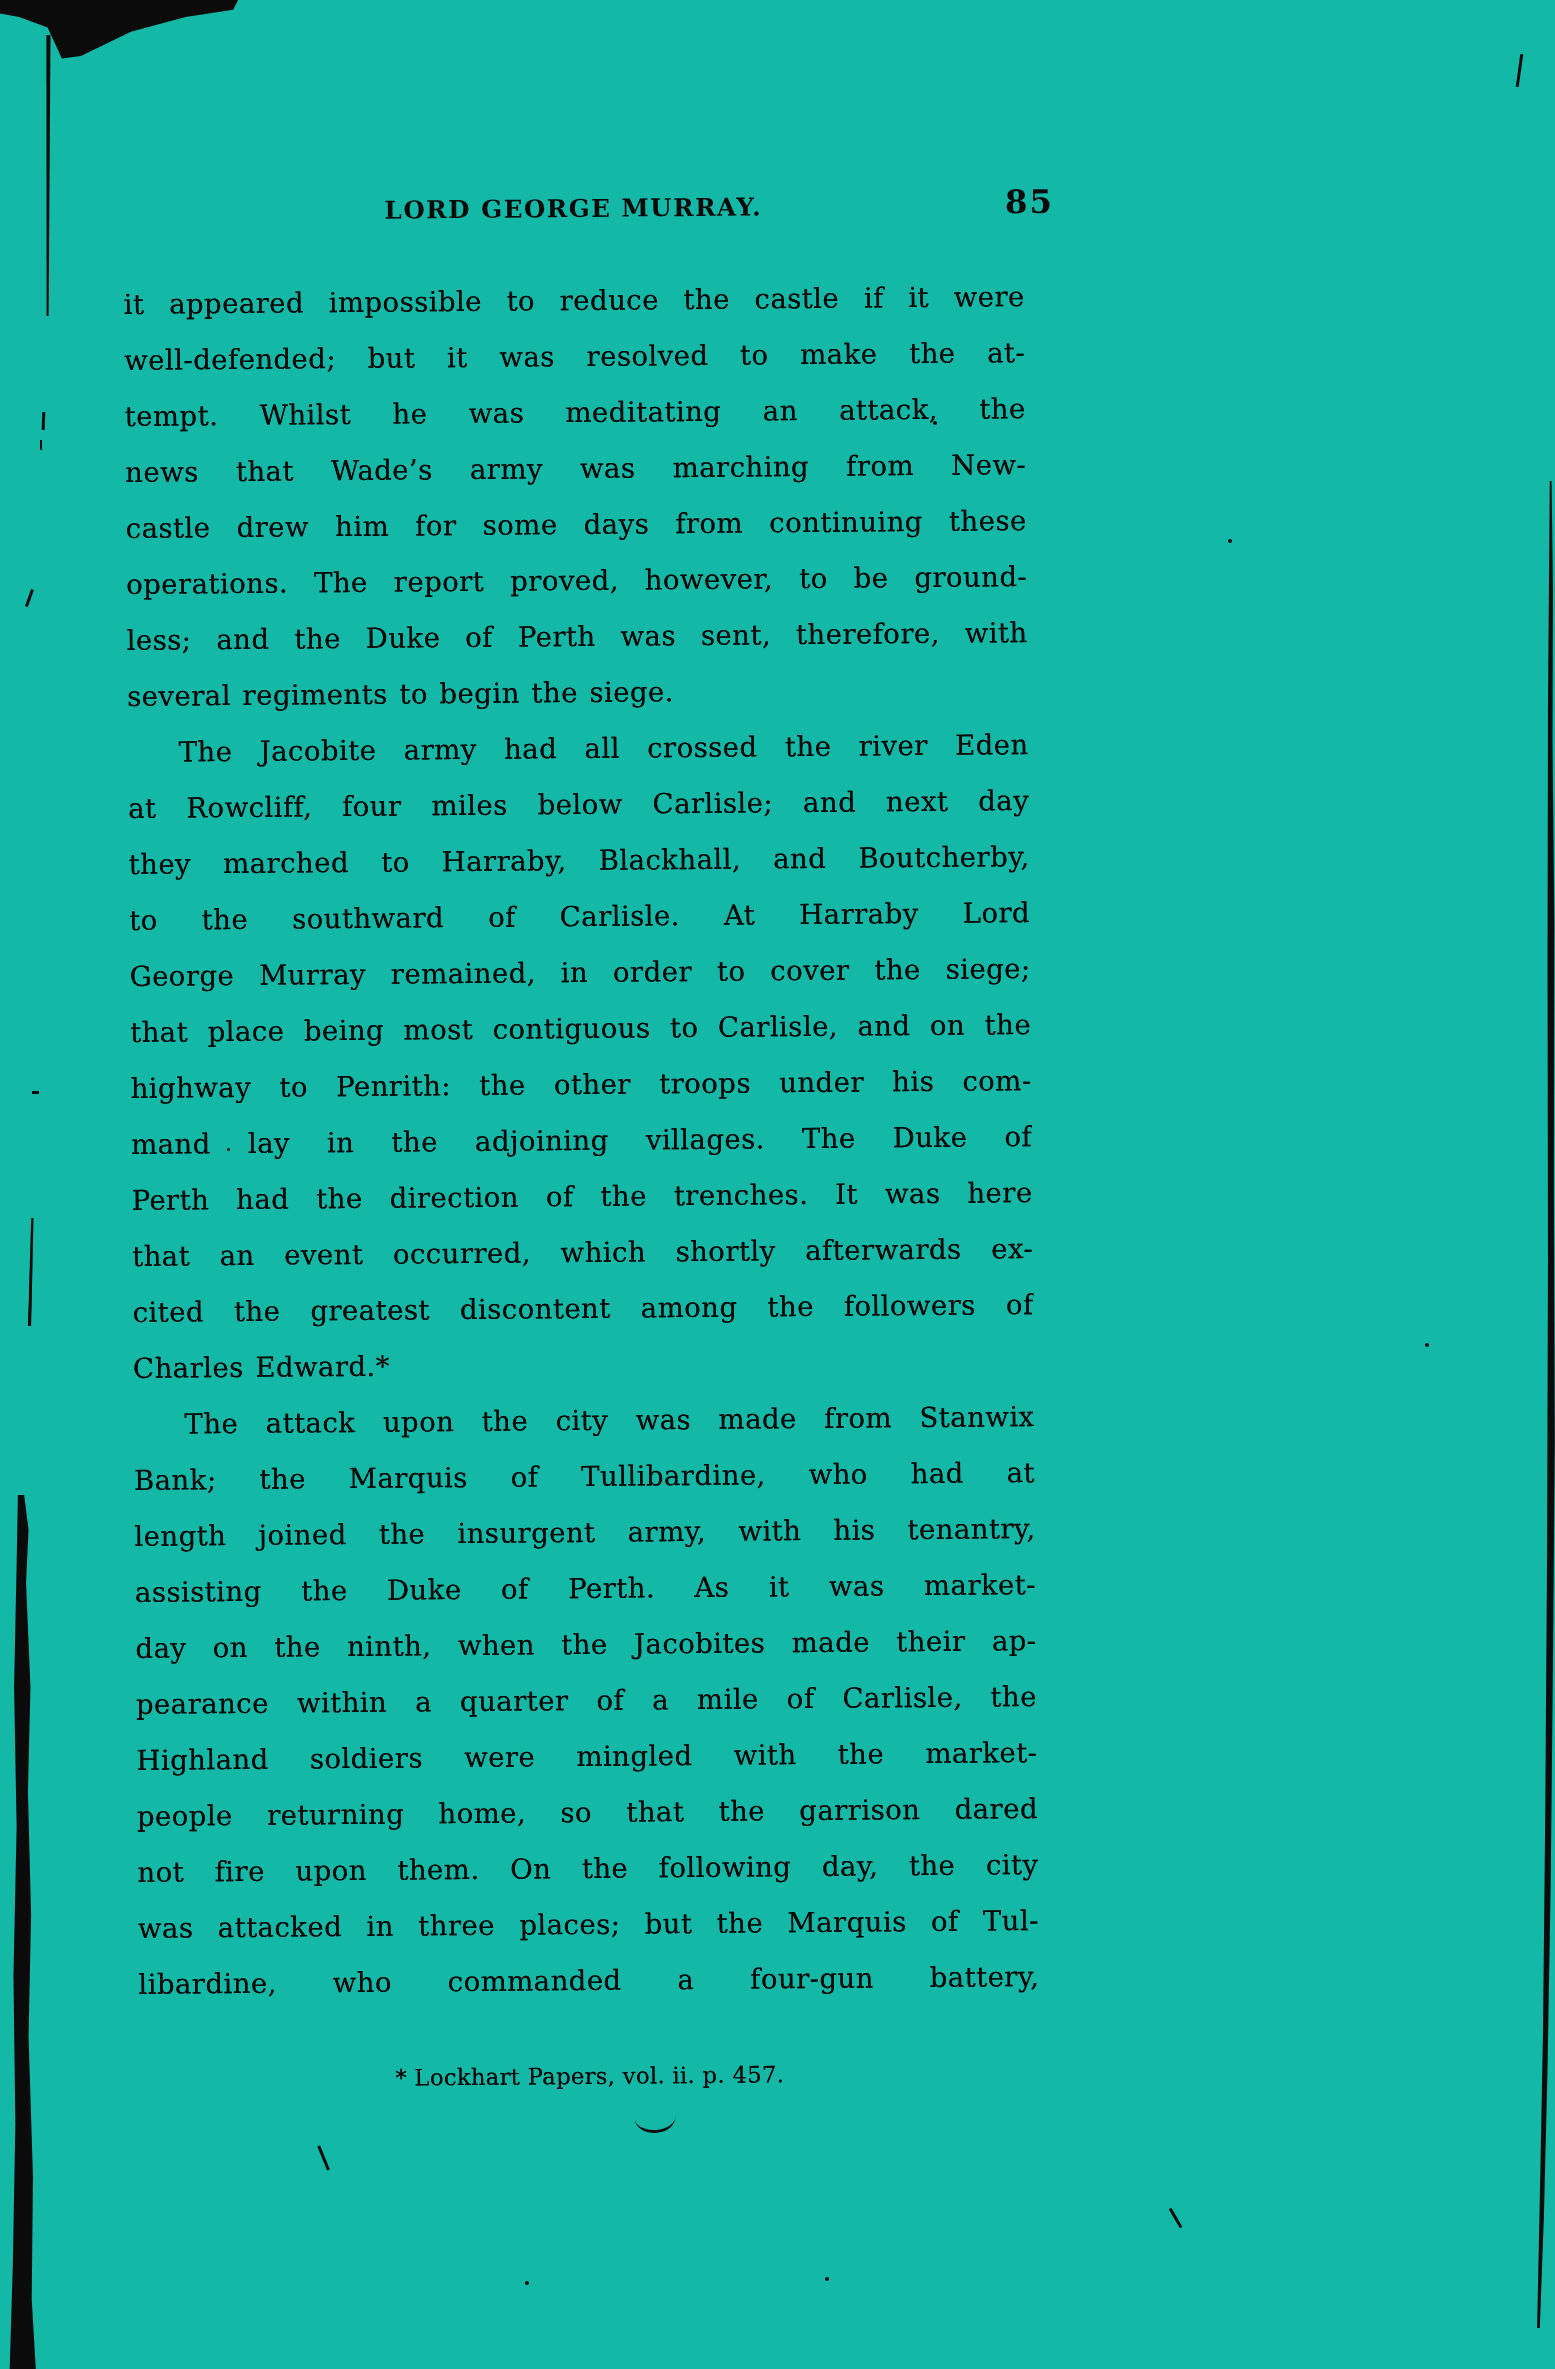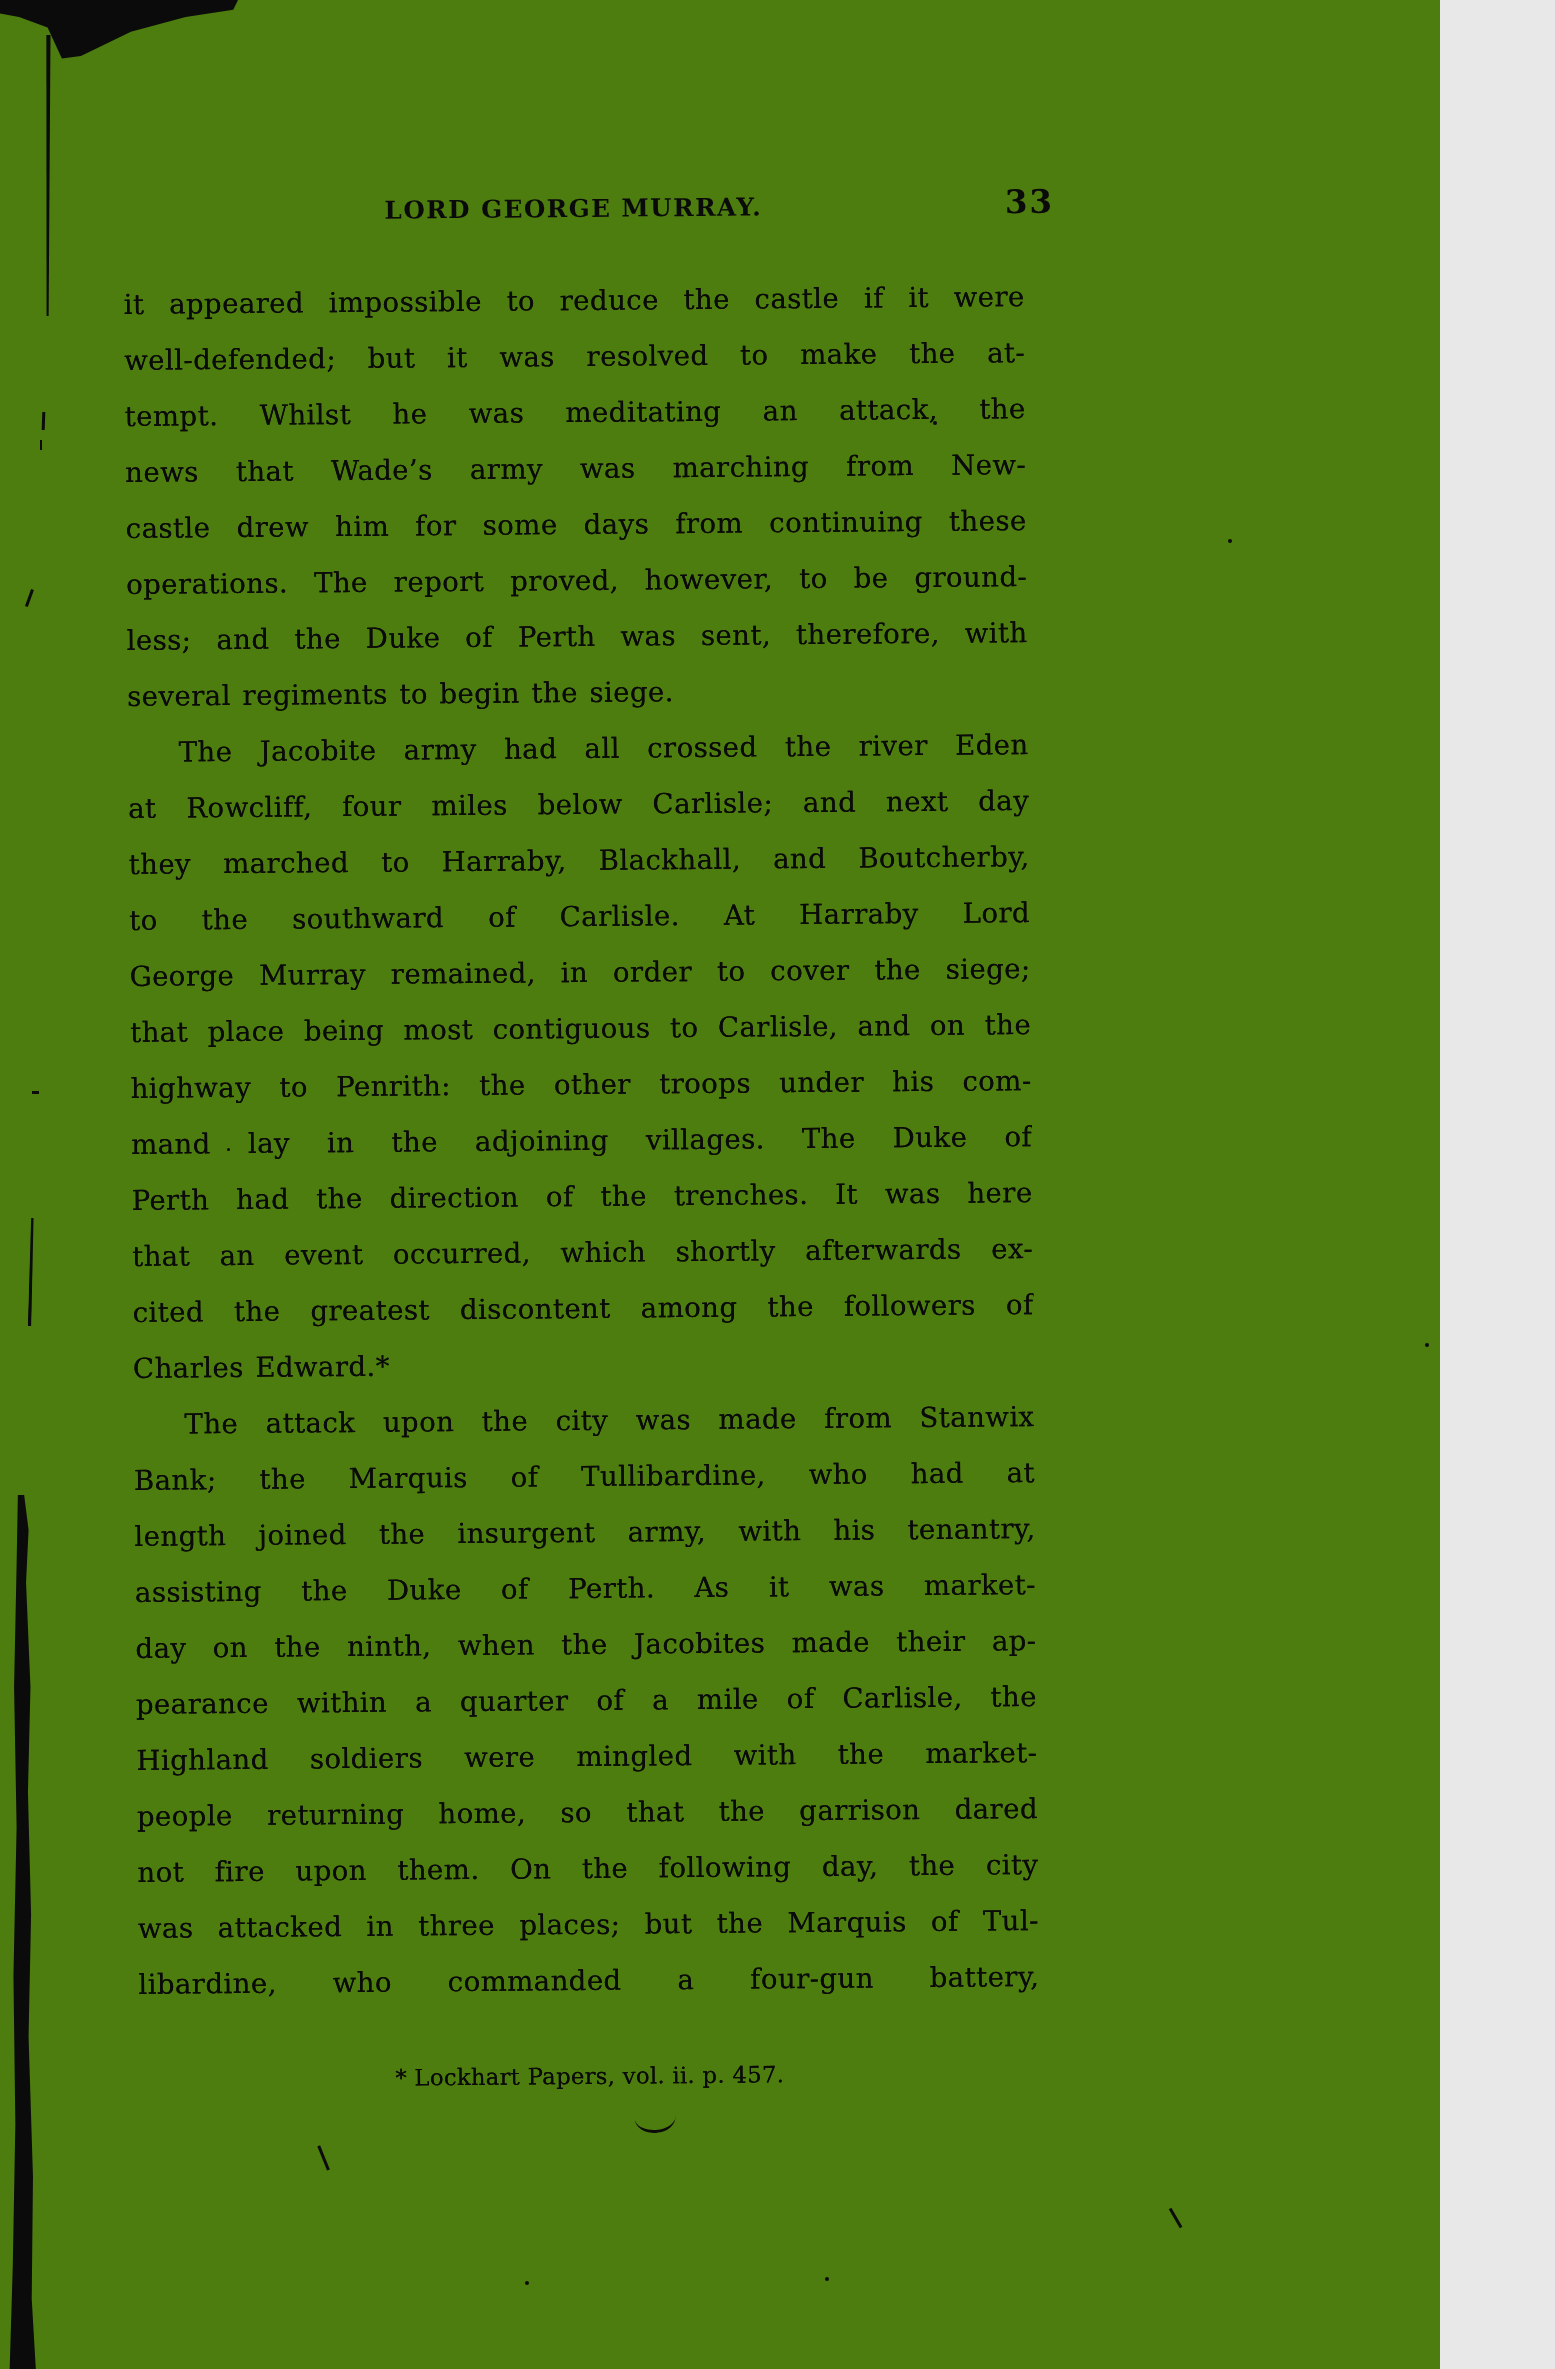--- a/index.html
+++ b/index.html
@@ -3,23 +3,23 @@
 <meta charset="utf-8">
 <style>
   html,body{
     margin:0;
     padding:0;
     background:#e8e8e8;
     font-family:"DejaVu Serif","Liberation Serif",serif;
   }
   .page{
     position:relative;
-    width:1440px;
+    width:1555px;
     height:2369px;
-    background:#4d7c0f;
+    background:#14b8a6;
     overflow:hidden;
     color:#0a0a0a;
   }
   
   .art{position:absolute;background:#0b0b0b;}
   .corner-fold{
     left:0;top:0;width:238px;height:61px;
     clip-path:polygon(0% 0%,100% 0%,98% 16%,78% 28%,55% 52%,34% 92%,26% 96%,20% 45%,8% 28%,0% 22%);
   }
   .fold-line{
@@ -119,21 +119,21 @@
   <div class="art backslash-2"></div>
   <div class="art speck sp1"></div>
   <div class="art speck sp2"></div>
   <div class="art speck sp3"></div>
   <div class="art speck sp4"></div>
   <div class="art speck sp5"></div>
   <div class="art speck sp6"></div>
 
   <div class="content">
     <div class="running-title">LORD GEORGE MURRAY.</div>
-    <div class="page-number">33</div>
+    <div class="page-number">85</div>
 
     <div class="body-text" id="body-text">
         <div class="para">
           <div class="line">it appeared impossible to reduce the castle if it were</div>
           <div class="line">well-defended; but it was resolved to make the at-</div>
           <div class="line">tempt.  Whilst he was meditating an attack, the</div>
           <div class="line">news that Wade’s army was marching from New-</div>
           <div class="line">castle drew him for some days from continuing these</div>
           <div class="line">operations.  The report proved, however, to be ground-</div>
           <div class="line">less; and the Duke of Perth was sent, therefore, with</div>

